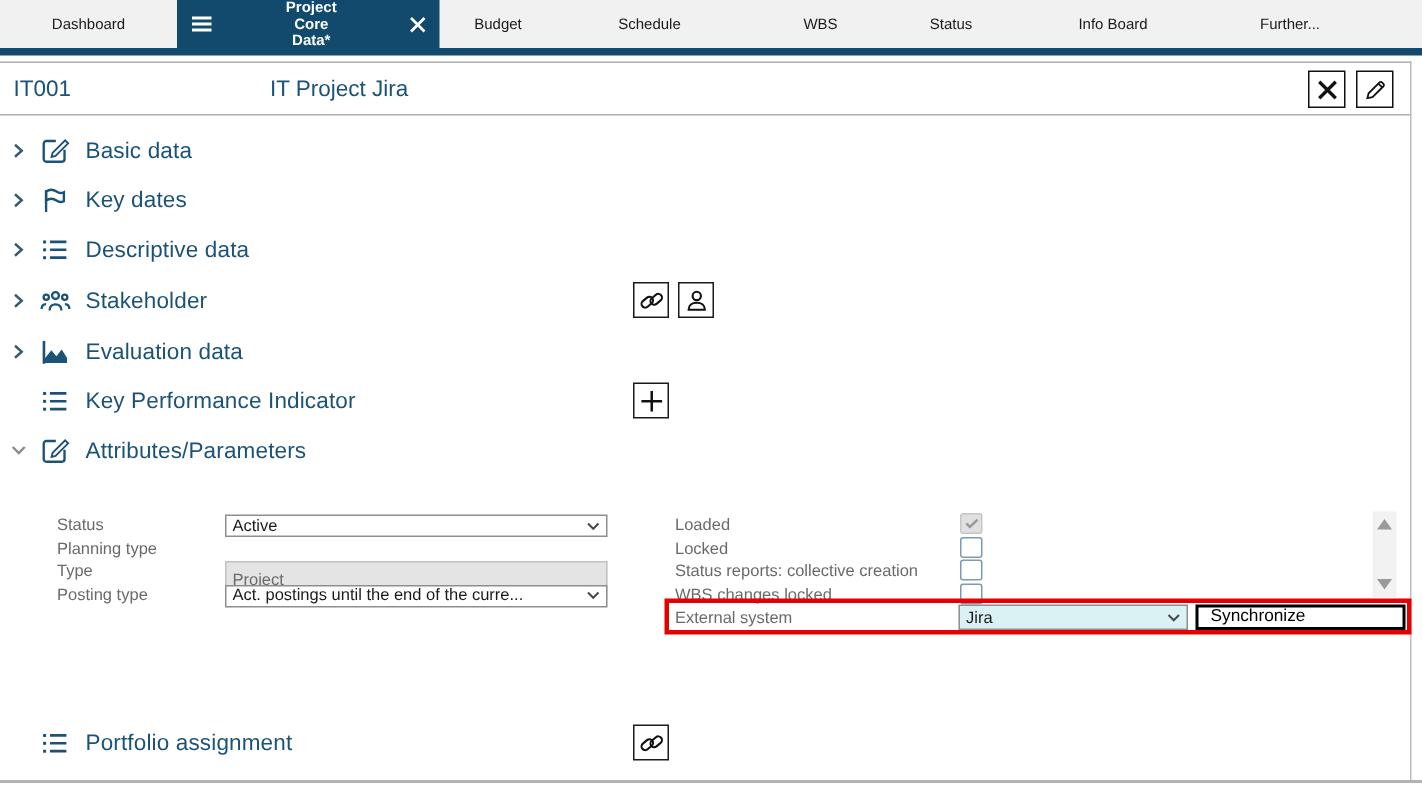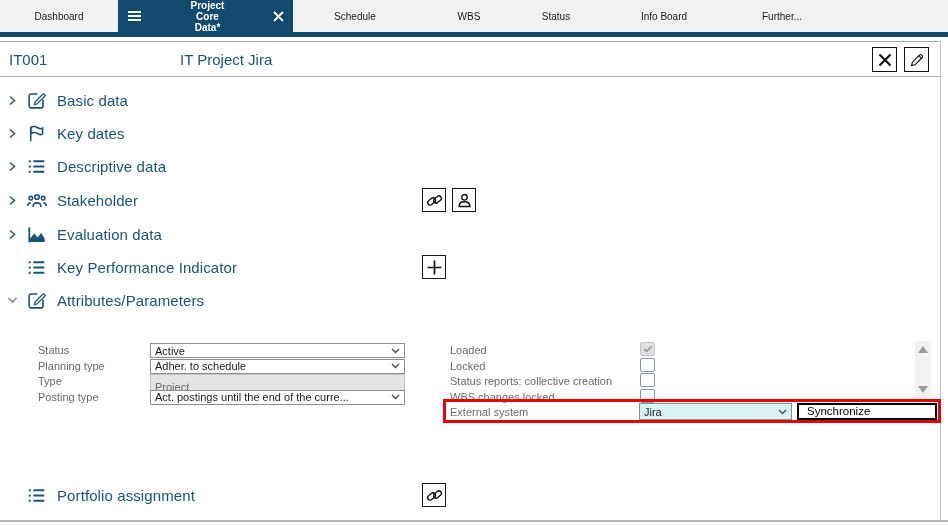--- a/index.html
+++ b/index.html
@@ -74,20 +74,23 @@
             <path d="M1 2h13M1 6h13M1 10h13" stroke="#fff" stroke-width="2"></path>
           </svg>
       </span>
       <span class="tlabel">Project Core Data*</span>
       <span>
         <svg width="11" height="11" viewBox="0 0 11 11">
             <path d="M1 1l9 9M10 1l-9 9" stroke="#fff" stroke-width="1.8"></path>
           </svg>
       </span>
     </div>
+    <div class="tab" style="width:78px">
+        <span>Budget</span>
+      </div>
     <div class="tab" style="width:124px">
         <span>Schedule</span>
       </div>
     <div class="tab" style="width:104px">
         <span>WBS</span>
       </div>
     <div class="tab" style="width:70px">
         <span>Status</span>
       </div>
     <div class="tab" style="width:146px">
@@ -252,26 +255,20 @@
     <span class="flabel" style="left:38px; top:40.5px">Planning type</span>
     <span class="flabel" style="left:38px; top:56px">Type</span>
     <span class="flabel" style="left:38px; top:71.5px">Posting type</span>
 
     <div class="fselect" style="top:25px">
       <span class="sval">Active</span>
       <svg width="9" height="6" viewBox="0 0 9 6" fill="none" stroke="#4a4a4a" stroke-width="1.4">
           <path d="M1 1l3.5 3.5L8 1"></path>
         </svg>
     </div>
-    <div class="fselect" style="top:40.5px">
-      <span class="sval">Adher. to schedule</span>
-      <svg width="9" height="6" viewBox="0 0 9 6" fill="none" stroke="#4a4a4a" stroke-width="1.4">
-          <path d="M1 1l3.5 3.5L8 1"></path>
-        </svg>
-    </div>
     <div class="freadonly" style="top:56px">
       <span class="sval">Project</span>
     </div>
     <div class="fselect" style="top:71.5px">
       <span class="sval">Act. postings until the end of the curre...</span>
       <svg width="9" height="6" viewBox="0 0 9 6" fill="none" stroke="#4a4a4a" stroke-width="1.4">
           <path d="M1 1l3.5 3.5L8 1"></path>
         </svg>
     </div>
 

